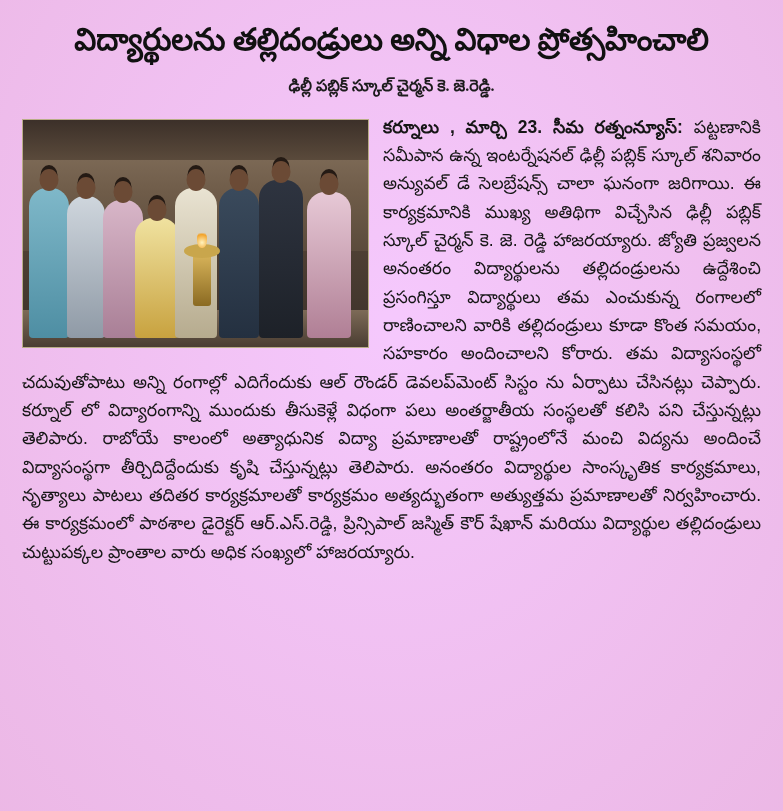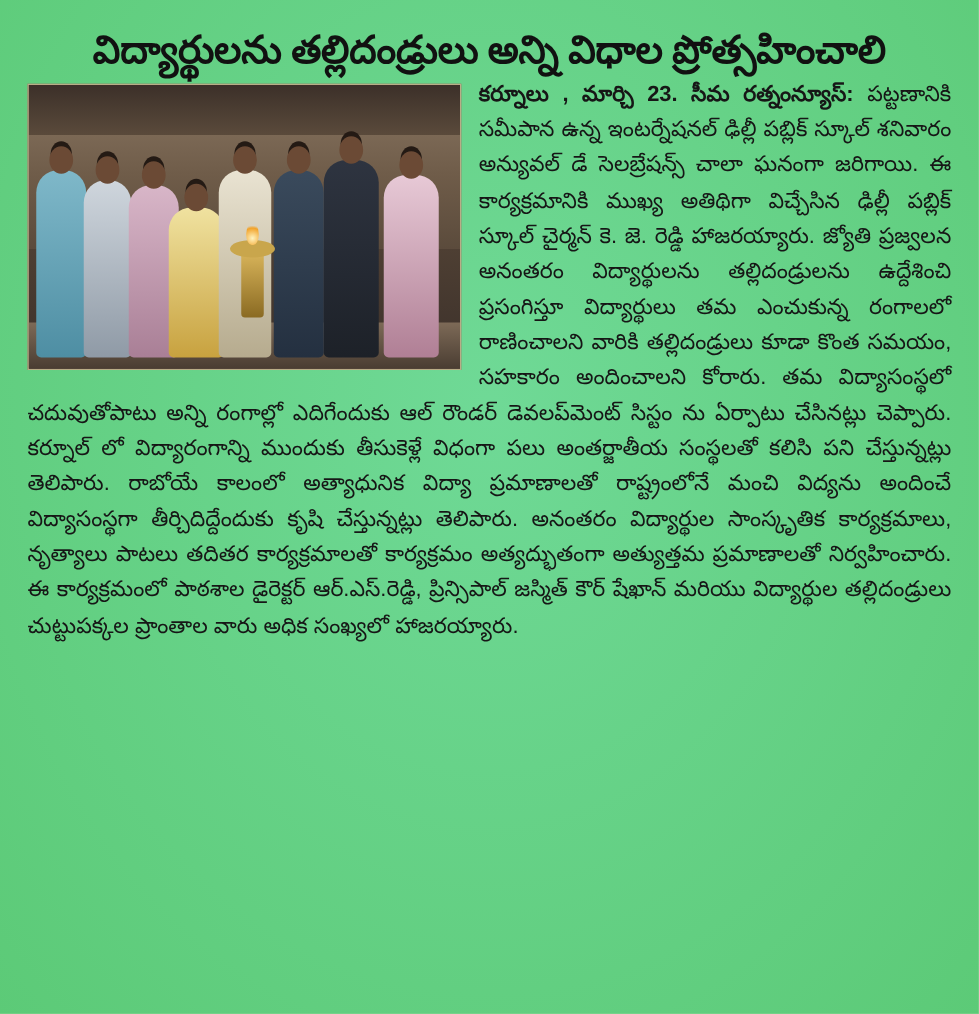--- a/index.html
+++ b/index.html
@@ -11,21 +11,21 @@
     width: 783px;
     height: 811px;
     font-family: "Liberation Sans", sans-serif;
     color: #1a1a1a;
     overflow: hidden;
   }
   .page {
     position: relative;
     width: 783px;
     height: 811px;
-    background: #22c55e;
+    background: #f0abfc;
     box-sizing: border-box;
     padding: 14px 22px 10px 22px;
   }
   .page:before {
     content: "";
     position: absolute;
     left: 0; top: 0; right: 0; bottom: 0;
     background: radial-gradient(ellipse at 50% 40%, rgba(255,255,255,0.35), rgba(226,214,177,0.30));
     pointer-events: none;
   }
@@ -123,20 +123,21 @@
 
   .clearfix:after { content: ""; display: block; clear: both; }
 </style>
 </head>
 <body>
 
 <div class="page">
 
   <div class="headline">విద్యార్థులను తల్లిదండ్రులు అన్ని విధాల ప్రోత్సహించాలి</div>
 
+  <div class="subhead">ఢిల్లీ పబ్లిక్ స్కూల్ చైర్మన్ కె. జె.రెడ్డి.</div>
 
   <div class="body-text clearfix">
 
     <div class="figure">
       <div class="ph-wall"></div>
       <div class="ph-wall-panel"></div>
       <div class="ph-floor"></div>
       <div class="ph-stage"></div>
 
       <div class="person" style="left:6px;  width:40px; height:150px; background:linear-gradient(180deg,#7fb8c9,#4e8ea3);">

